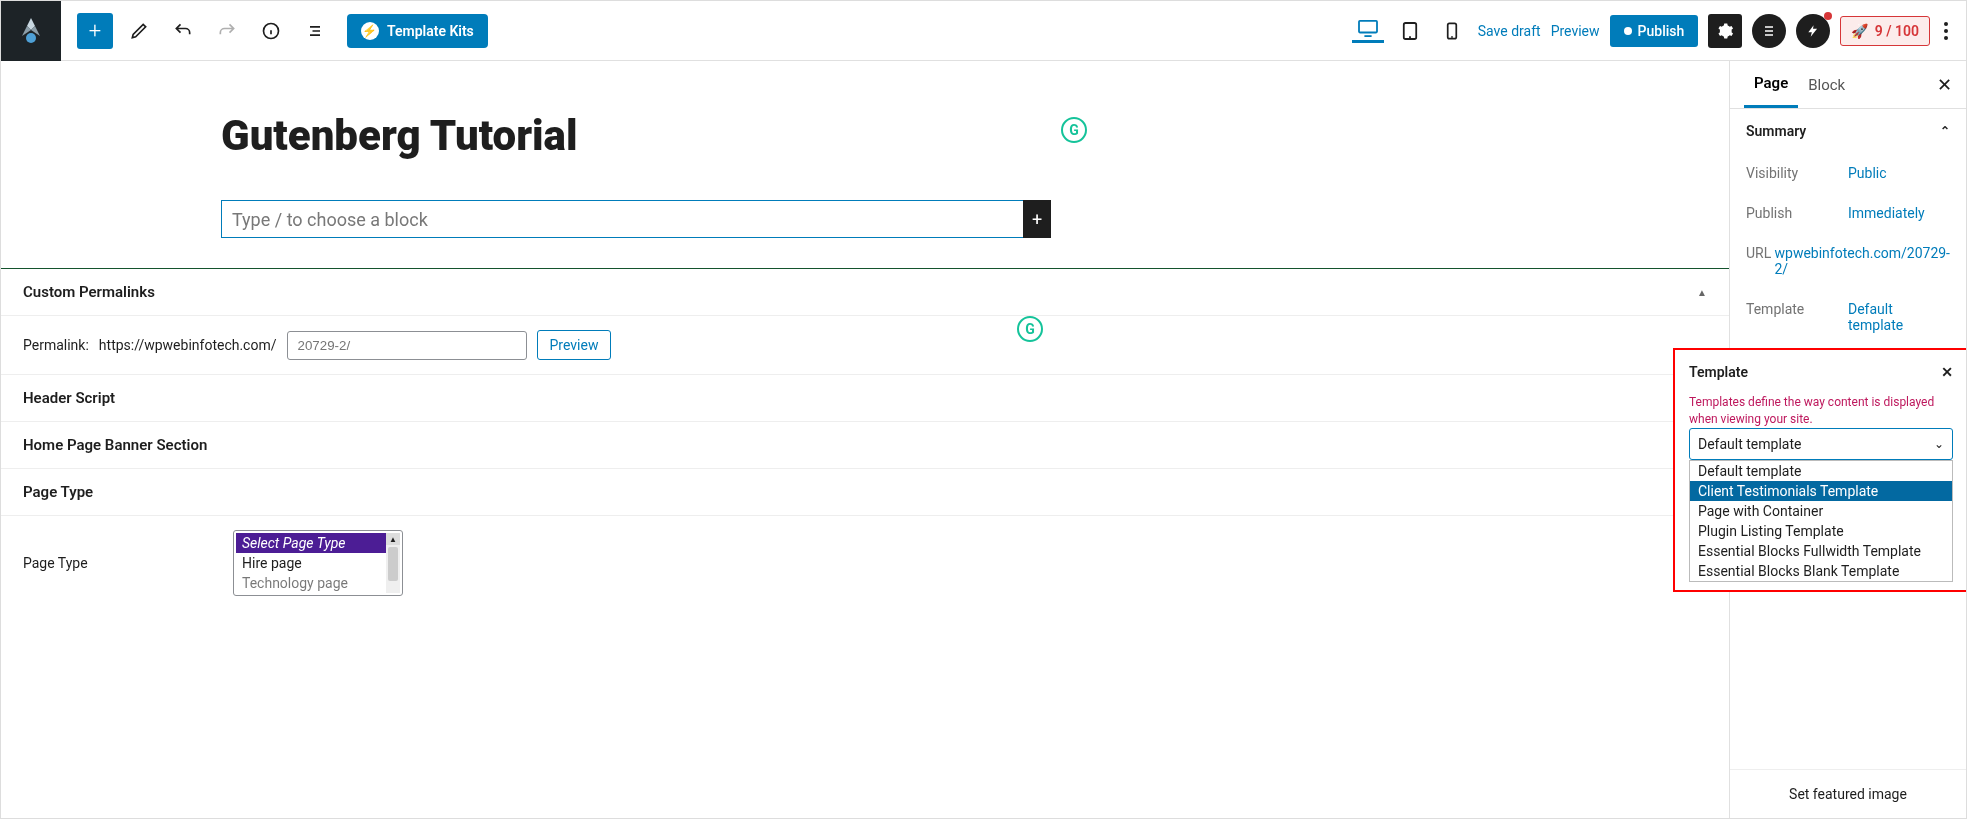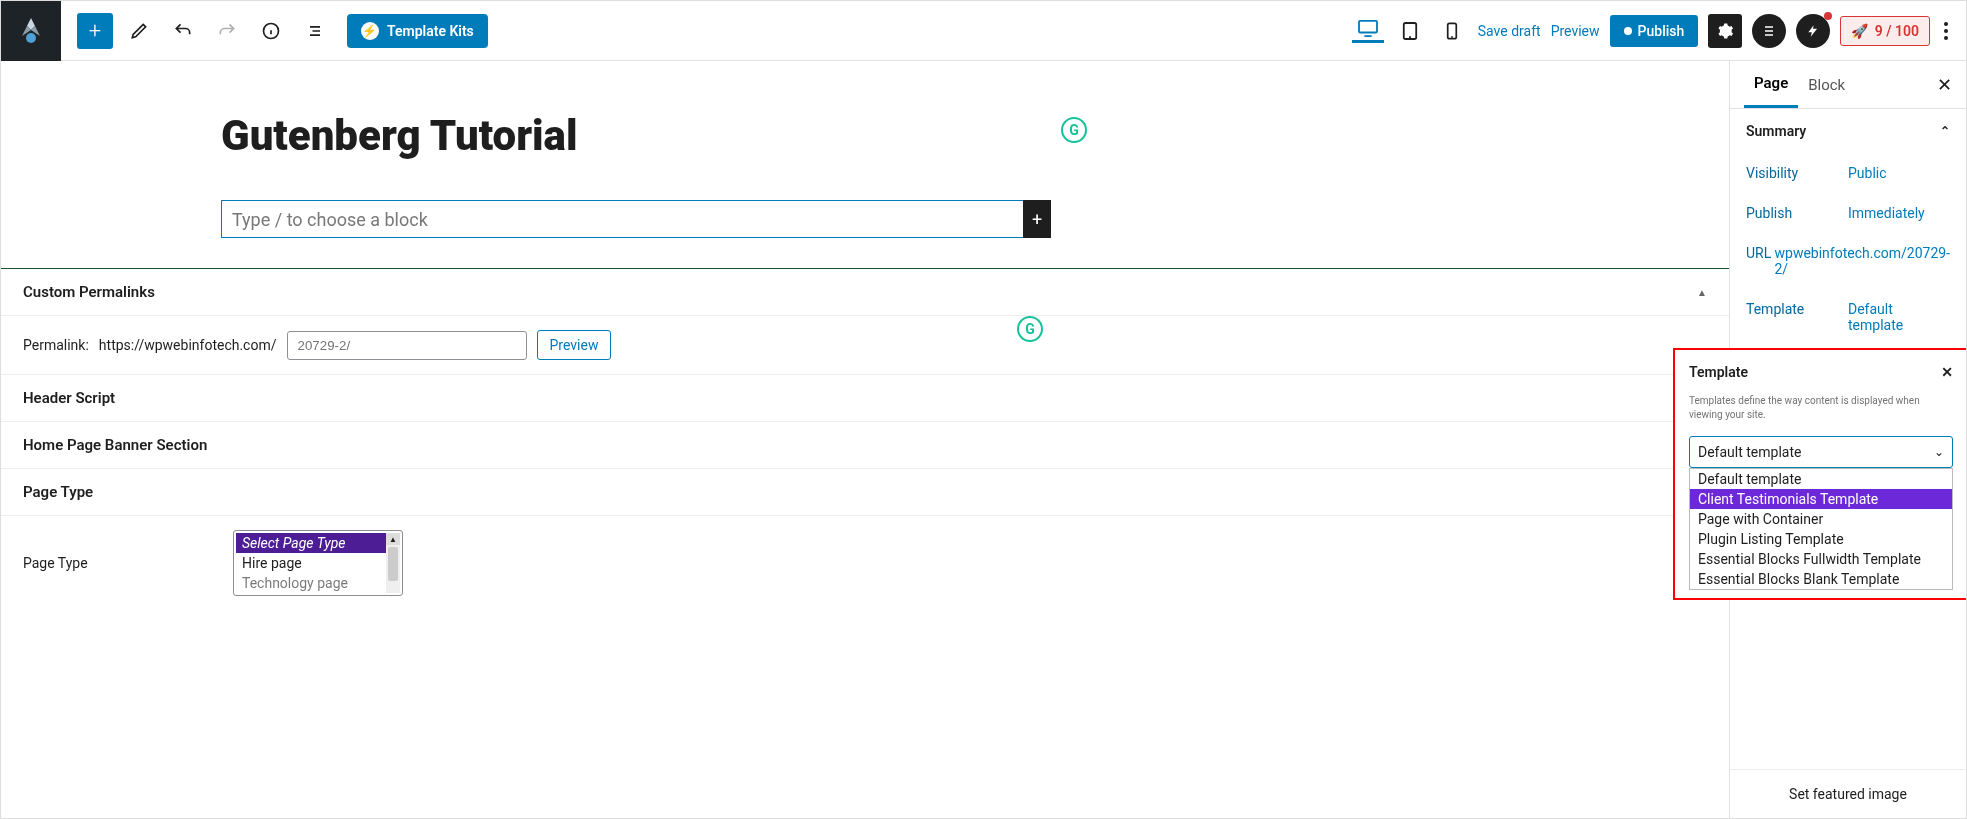--- a/index.html
+++ b/index.html
@@ -54,32 +54,32 @@
   .scroll-thumb { flex: 1; background: #ccc; margin: 2px 2px 12px 2px; border-radius: 2px; }
 
   
   .sidebar { width: 237px; border-left: 1px solid #e0e0e0; display: flex; flex-direction: column; background: #fff; position: relative; }
   .tabs { display: flex; border-bottom: 1px solid #e0e0e0; height: 48px; align-items: center; padding: 0 14px; position: relative; }
   .tab { padding: 0 10px; height: 100%; display: flex; align-items: center; font-size: 15px; color: #555; cursor: pointer; }
   .tab.active { color: #000; font-weight: 600; border-bottom: 3px solid #007cba; }
   .close-x { margin-left: auto; font-size: 18px; cursor: pointer; }
   .section-head { display: flex; justify-content: space-between; align-items: center; padding: 14px 16px; font-weight: 600; font-size: 14px; }
   .kv { display: flex; padding: 12px 16px; font-size: 14px; }
-  .kv .k { flex: 1; color: #0369a1; }
+  .kv .k { flex: 1; color: #737373; }
   .kv .v { flex: 1; color: #007cba; }
   .chev { font-size: 12px; }
 
   
   .template-pop { position: absolute; right: -3px; top: 287px; width: 296px; border: 2.5px solid #ff0000; background: #fff; padding: 14px 14px 8px 14px; z-index: 20; }
   .tp-head { display: flex; justify-content: space-between; align-items: center; font-weight: 600; font-size: 14px; margin-bottom: 14px; }
-  .tp-desc { font-size: 10px; color: #737373; line-height: 1.4; margin-bottom: 14px; }
+  .tp-desc { font-size: 12px; color: #be185d; line-height: 1.4; }
   .tp-select { border: 1.5px solid #007cba; border-radius: 3px; height: 32px; display: flex; align-items: center; padding: 0 8px; justify-content: space-between; font-size: 14px; margin-bottom: 0; }
   .tp-options { border: 1px solid #bbb; border-top: 1px solid #bbb; background: #fff; }
   .tp-opt { padding: 2px 8px; font-size: 14px; }
-  .tp-opt.hl { background: #6d28d9; color: #fff; }
+  .tp-opt.hl { background: #0369a1; color: #fff; }
 
   .feat-img { padding: 16px; text-align: center; font-size: 14px; border-top: 1px solid #eee; margin-top: auto; }
 
   svg { display: block; }
 </style>
 </head>
 <body>
 
 <div class="app">
 

